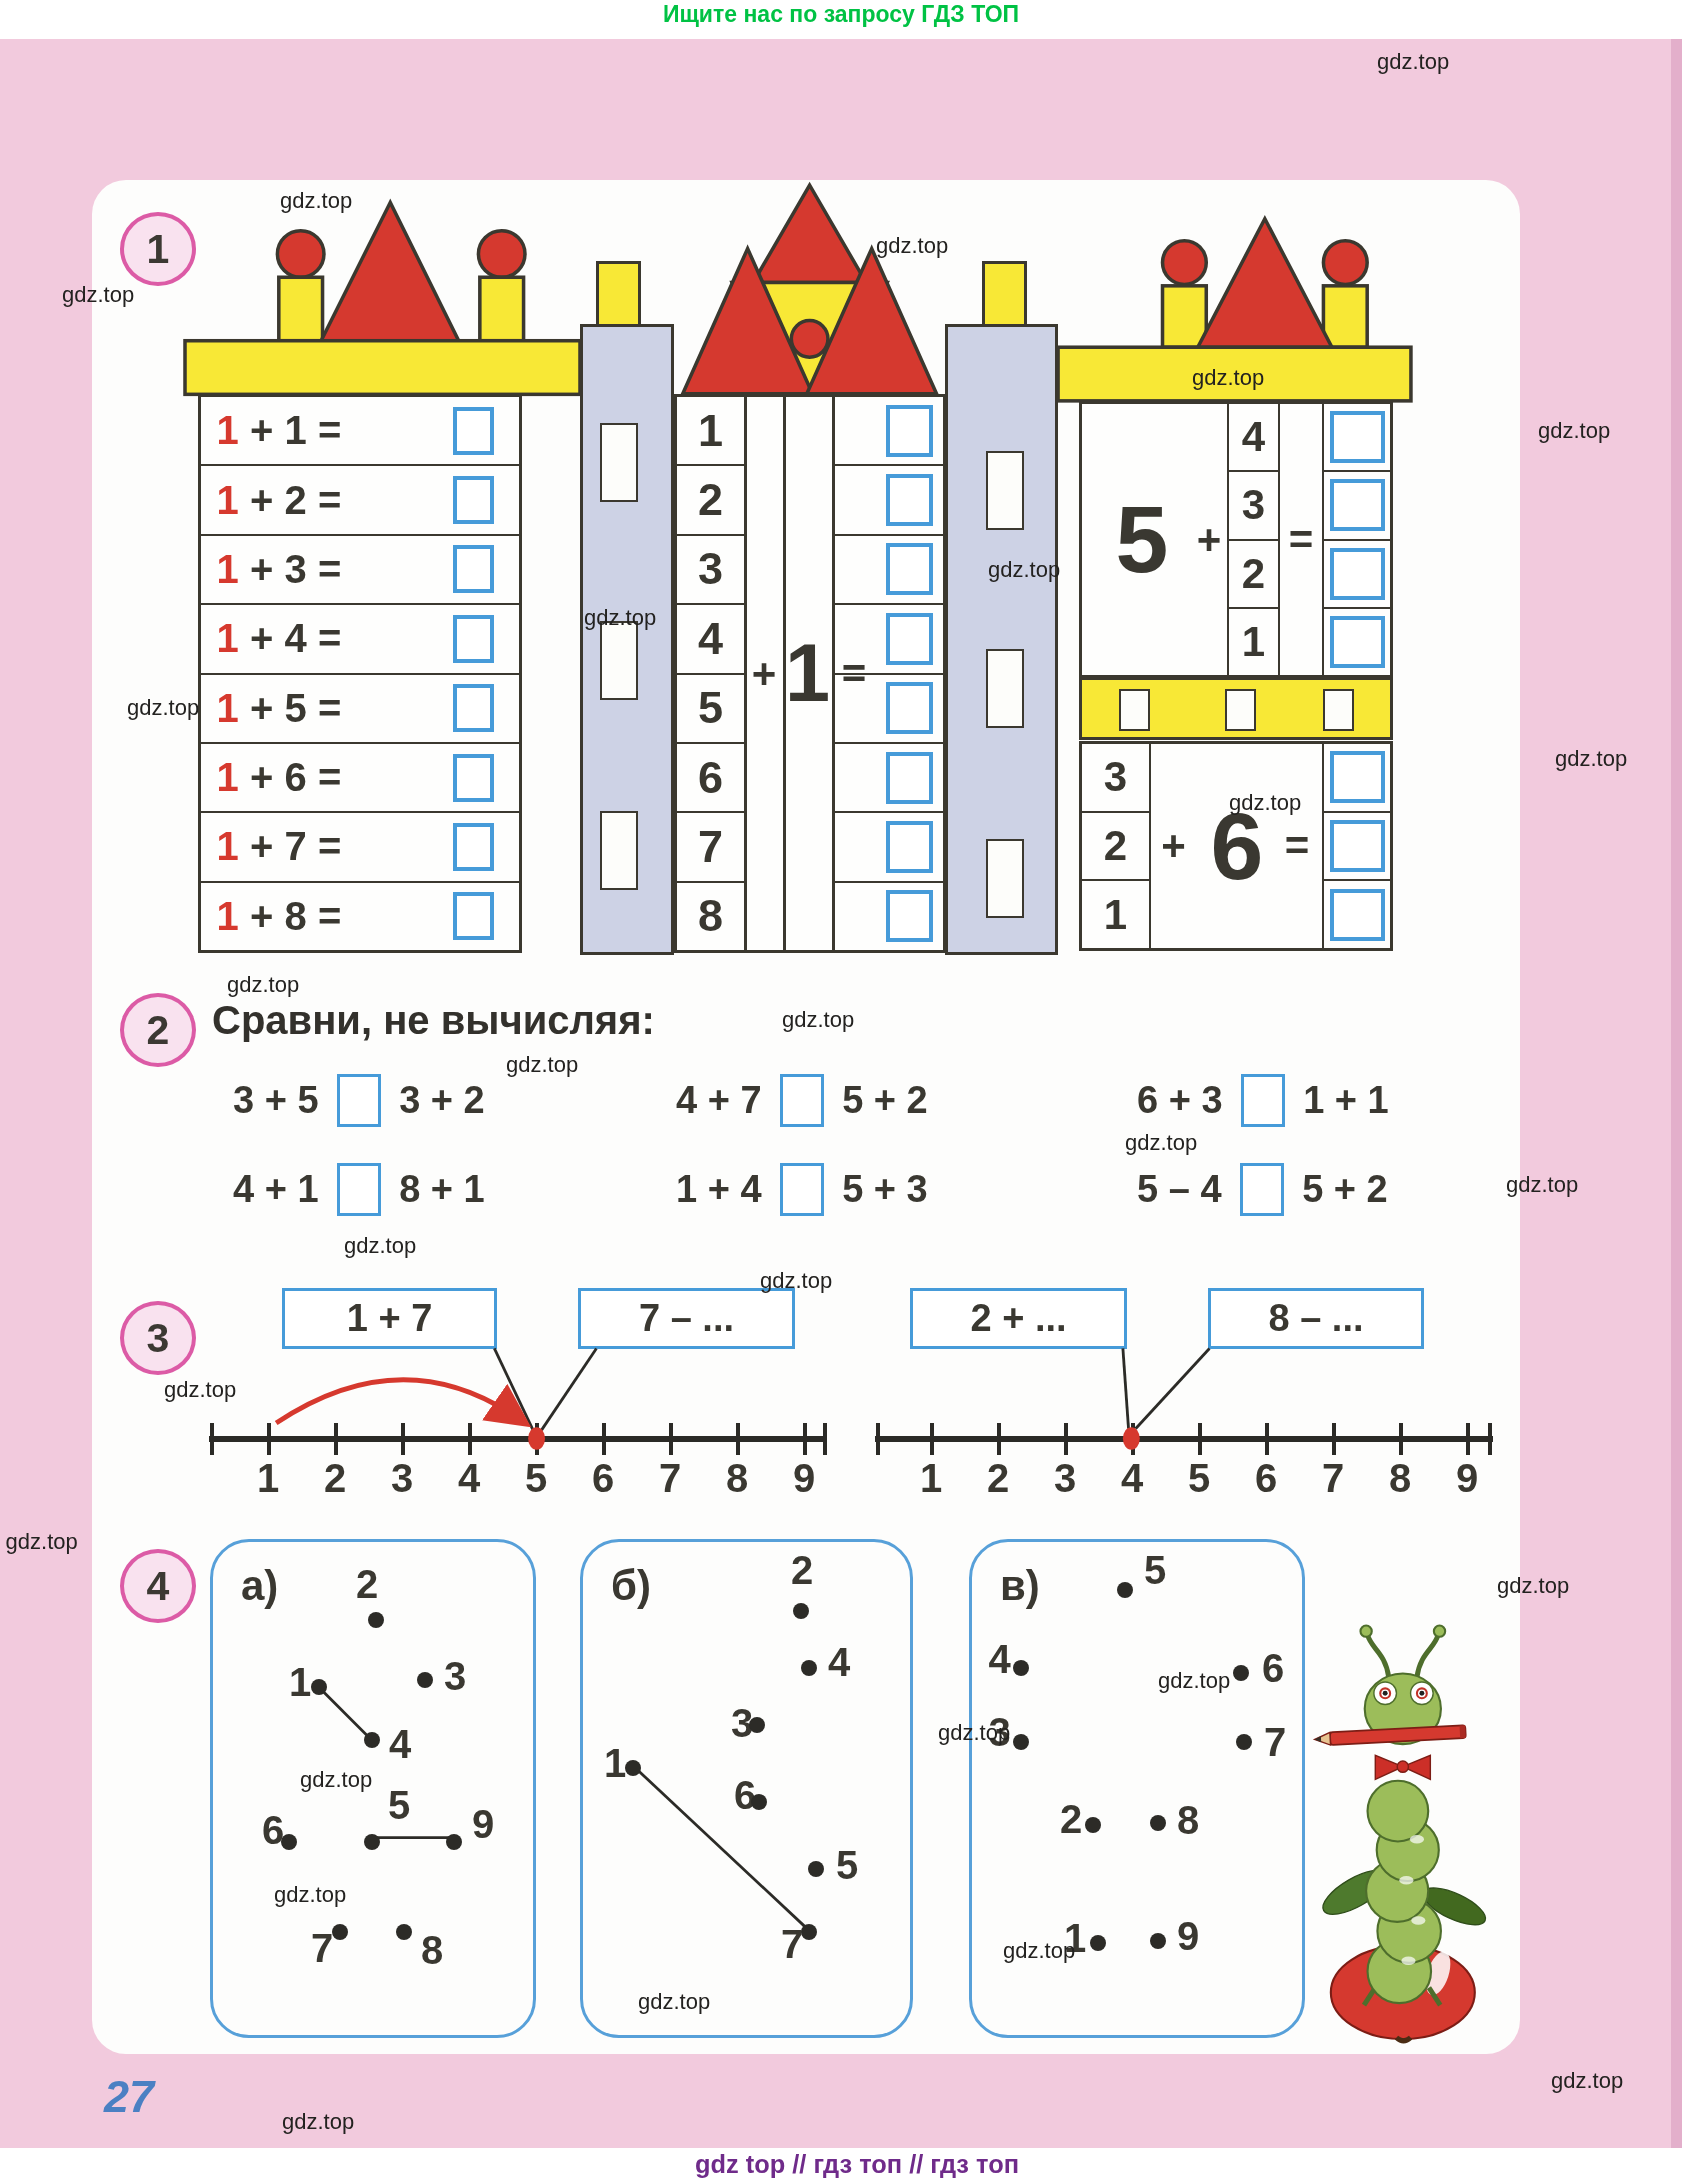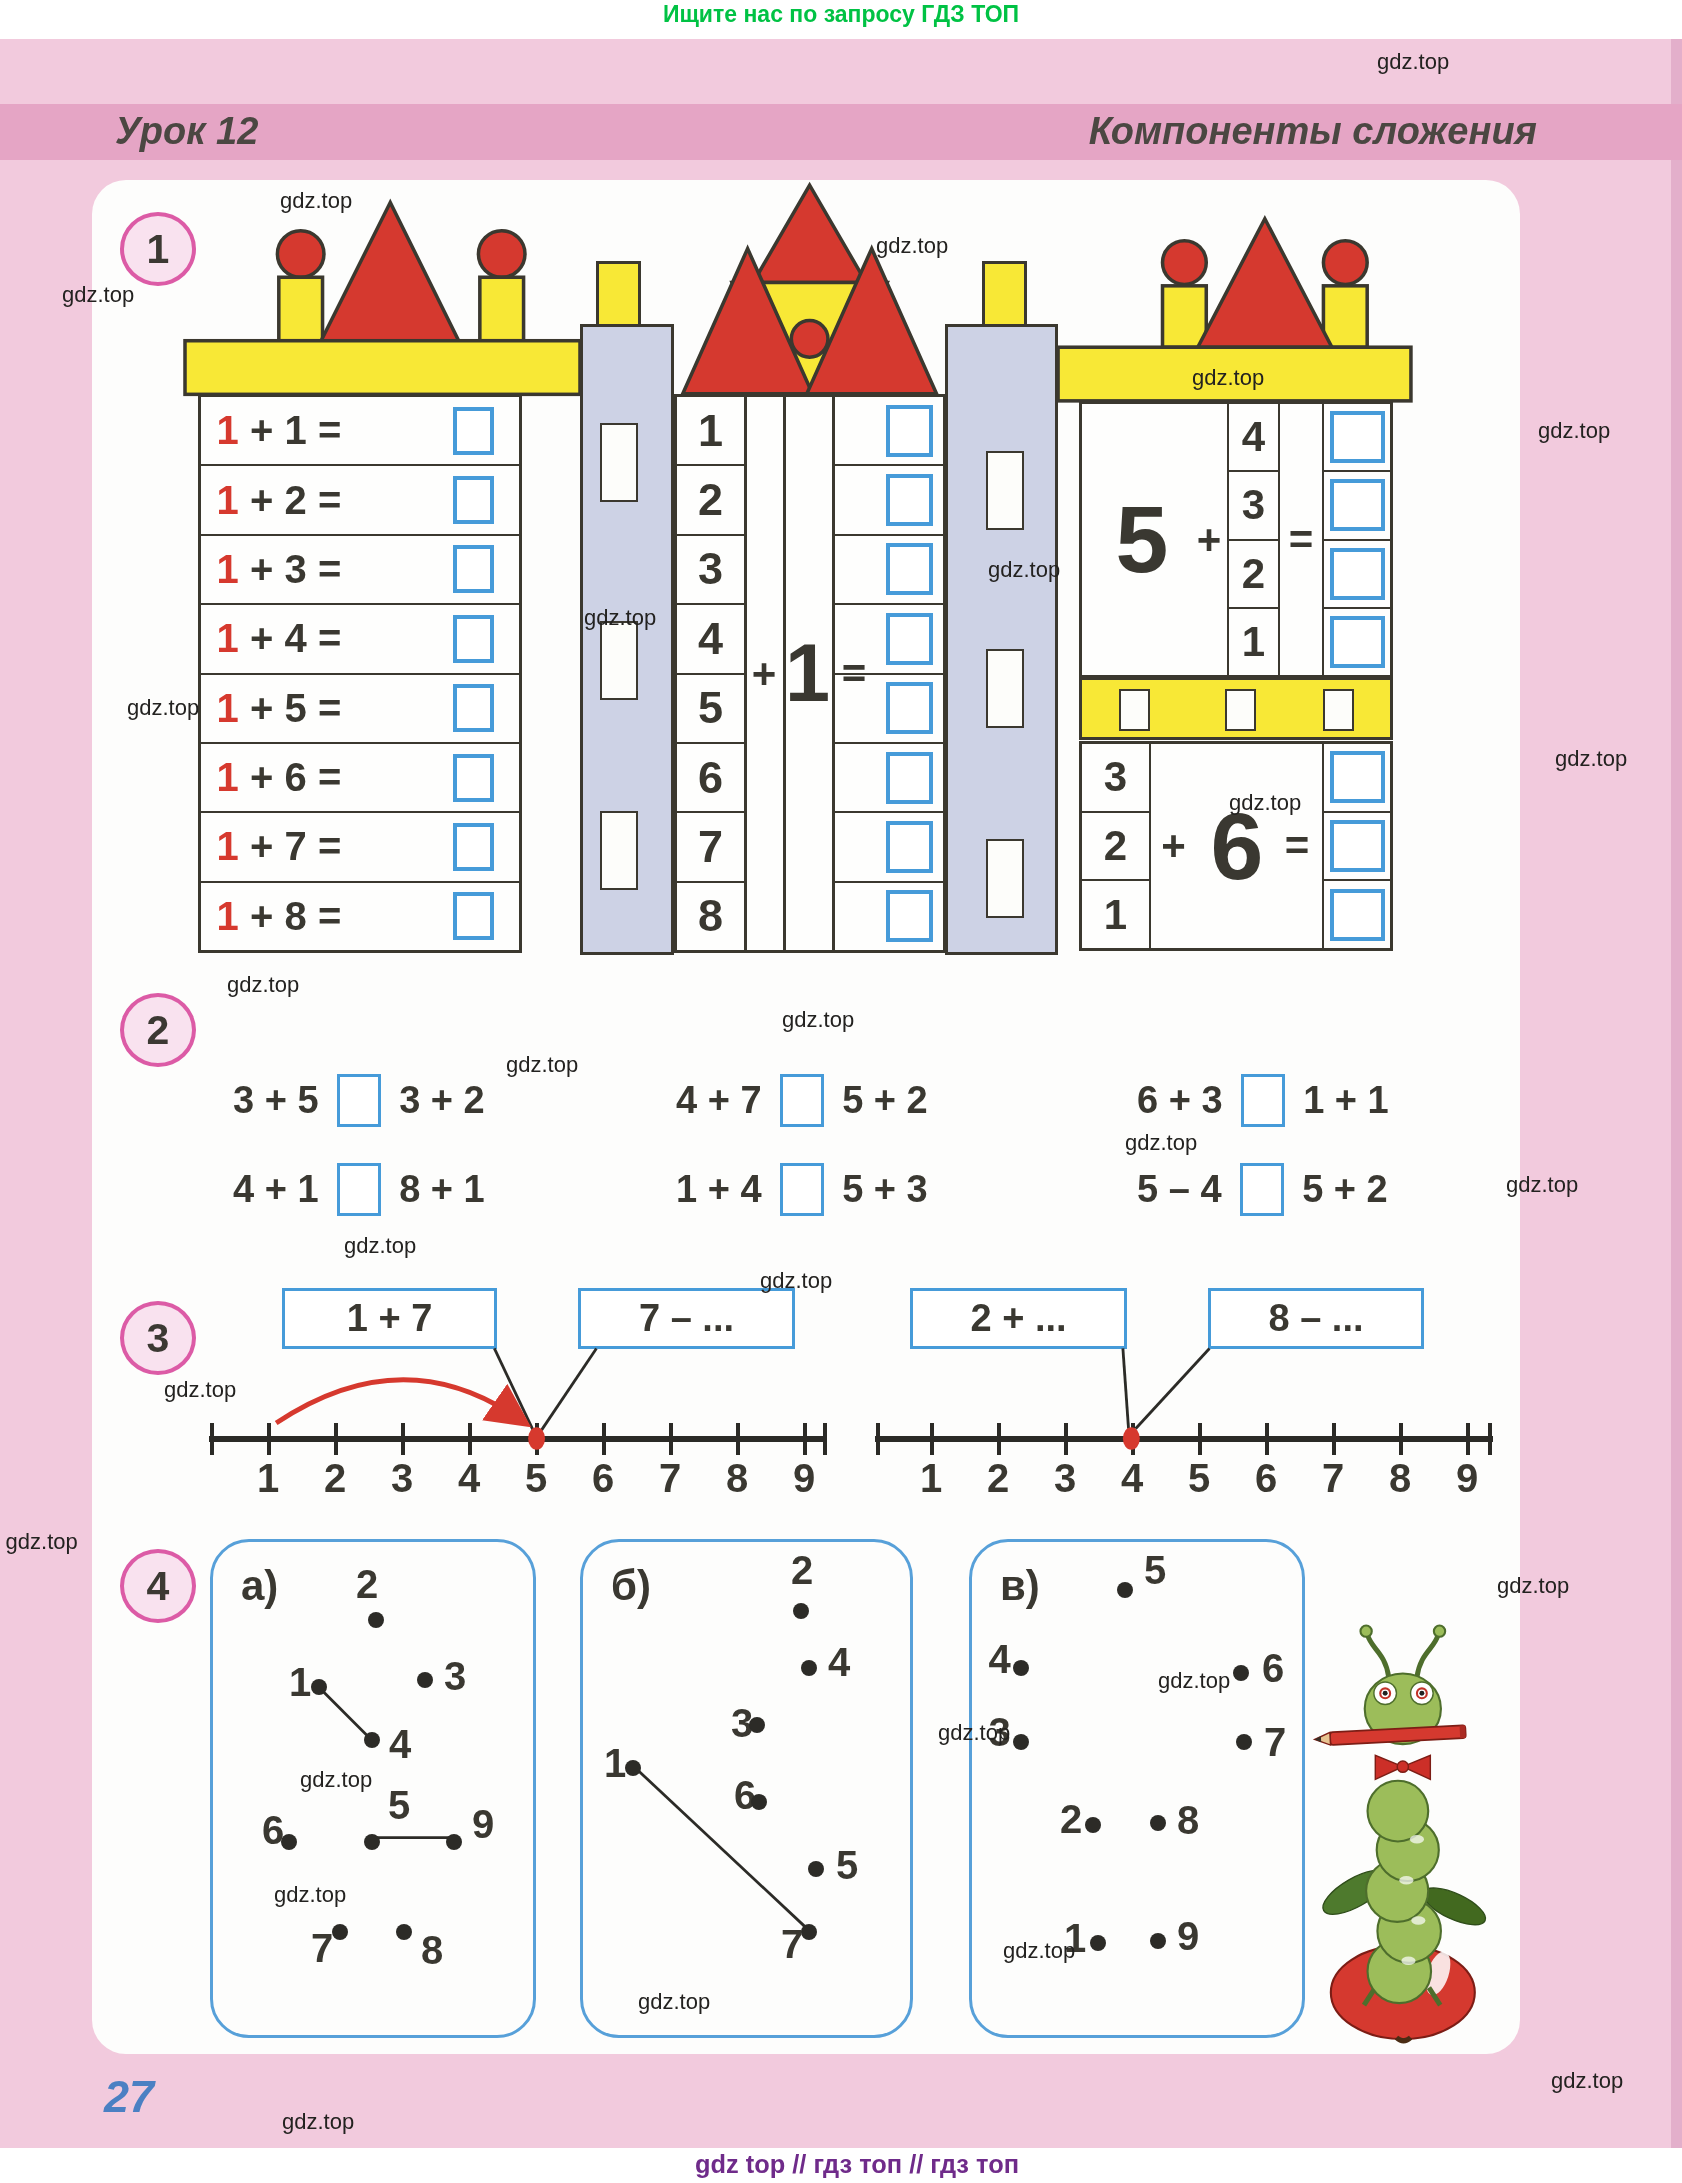--- a/index.html
+++ b/index.html
@@ -71,24 +71,20 @@
 </head>
 <body>
 
 <div id="page">
 
   <span class="greenbanner">Ищите нас по запросу ГДЗ ТОП</span>
 
   <div class="pinkpage"></div>
   <div class="edge"></div>
 
-  <div class="headband">
-    <span class="lesson">Урок 12</span>
-    <span class="heading-r">Компоненты сложения</span>
-  </div>
 
   <div class="card"></div>
 
   <div class="badge" style="left:120px;top:212px;">1</div>
 
   <svg class="abs" style="left:185px;top:198px;z-index:4;" width="395" height="198" viewBox="262 280 560 280">
     <circle cx="426" cy="359" r="33" fill="#d5392f" stroke="#3b382f" stroke-width="5"></circle>
     <circle cx="711" cy="359" r="33" fill="#d5392f" stroke="#3b382f" stroke-width="5"></circle>
     <rect x="395" y="392" width="62" height="90" fill="#f8e836" stroke="#3b382f" stroke-width="5"></rect>
     <rect x="680" y="392" width="62" height="90" fill="#f8e836" stroke="#3b382f" stroke-width="5"></rect>
@@ -291,20 +287,21 @@
       <div class="cell">
           <span class="bluebox" style="width:55px;height:52px;"></span>
         </div>
       <div class="cell">
           <span class="bluebox" style="width:55px;height:52px;"></span>
         </div>
     </div>
   </div>
 
   <div class="badge" style="left:120px;top:993px;">2</div>
+  <span class="t2head" style="left:212px;top:998px;">Сравни, не вычисляя:</span>
 
   <div class="cmp" style="left:233px;top:1074px;">
     <span>3 + 5</span>
     <span class="cmpbox"></span>
     <span>3 + 2</span>
   </div>
   <div class="cmp" style="left:676px;top:1074px;">
     <span>4 + 7</span>
     <span class="cmpbox"></span>
     <span>5 + 2</span>

